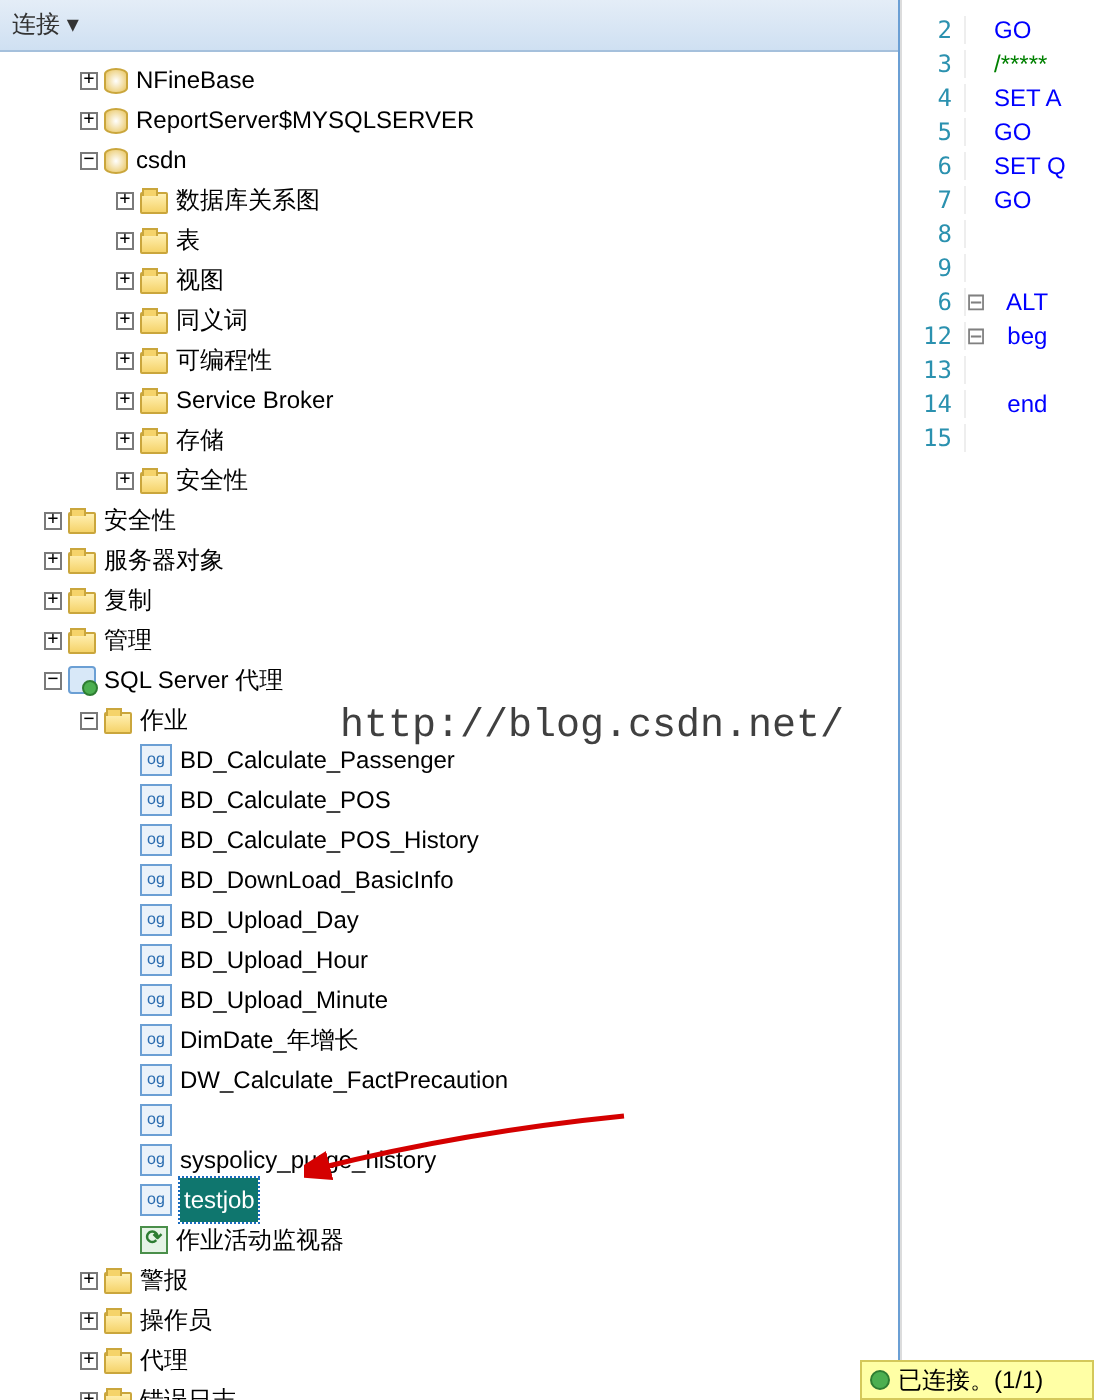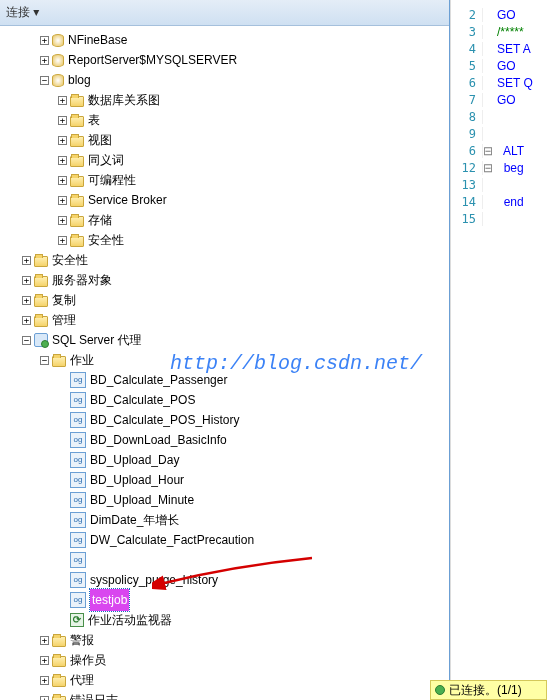--- a/index.html
+++ b/index.html
@@ -12,33 +12,33 @@
     .expander-spacer { width: 12px; display: inline-block; }
     .icon { width: 16px; height: 16px; display: inline-block; margin-right: 4px; }
     .icon-folder { background: linear-gradient(#fff0b3,#f5d36a); border: 1px solid #caa63c; border-radius: 1px; width: 14px; height: 11px; margin-top: 2px; position: relative; }
     .icon-folder:before { content:""; position:absolute; top:-3px; left:0; width:6px; height:3px; background:#f5d36a; border:1px solid #caa63c; border-bottom:none; }
     .icon-db { background: radial-gradient(#fff,#e8c35a); border: 1px solid #caa63c; border-radius: 6px/3px; width: 12px; height: 13px; }
     .icon-agent { width:14px; height:14px; background:#d8e8f8; border:1px solid #6b9fd4; border-radius:2px; position:relative; }
     .icon-agent:after { content:""; position:absolute; right:-2px; bottom:-2px; width:6px; height:6px; background:#4caf50; border-radius:50%; border:1px solid #2e7d32; }
     .icon-job { display:inline-flex; align-items:center; justify-content:center; width:16px; height:16px; background:#eaf2fa; border:1px solid #6b9fd4; color:#2a6cb0; font-size:8px; font-weight:normal; }
     .icon-monitor { display:inline-flex; align-items:center; justify-content:center; width:14px; height:14px; background:#e6f4e6; border:1px solid #4a8f4a; color:#2e7d32; font-size:10px; font-weight:bold; }
     .label { color: #000; text-align: right; }
-    .label.selected { background: #d946ef; color: #fff; padding: 1px 2px; outline: 1px dotted #1a6bbf; }
+    .label.selected { background: #0f766e; color: #fff; padding: 1px 2px; outline: 1px dotted #1a6bbf; }
     .indent { display: inline-block; }
     .right-pane { flex: 1; background: #fff; position: relative; border-left: 1px solid #dcdcdc; }
     .code { padding-top: 6px; font-family: Consolas, monospace; font-size: 12px; }
     .code-line { display: flex; height: 17px; align-items: center; }
     .gutter { width: 32px; text-align: right; color: #2b91af; padding-right: 6px; background: #fff; border-right: 1px solid #eee; font-family: Consolas, monospace; }
     .fold { width: 10px; color: #808080; text-align: center; }
     .code-text { padding-left: 4px; color: #0000ff; white-space: pre; }
     .code-text.green { color: #008000; }
     .status { position: absolute; bottom: 0; left: 430px; right: 0; height: 20px; background: #ffffa5; border: 1px solid #d4c85a; display: flex; align-items: center; font-size: 11px; padding: 0 4px; }
     .status-icon { width: 10px; height: 10px; background: #4caf50; border-radius: 50%; margin-right: 4px; border: 1px solid #2e7d32; }
     .status-divider { flex:1; }
-    .watermark { position: absolute; left: 170px; top: 352px; color: #3b82f6; font-size: 20px; font-family: "Courier New", monospace; pointer-events: none; z-index: 10; font-style: italic; }
+    .watermark { position: absolute; left: 170px; top: 352px; color: #404040; font-size: 20px; font-family: "Courier New", monospace; pointer-events: none; z-index: 10; }
     .arrow { position: absolute; left: 152px; top: 556px; z-index: 20; pointer-events: none; }
   </style>
 </head>
 <body>
 
 <div class="left-pane">
   <div class="toolbar">
     <span>连接 ▾</span>
   </div>
   <div class="tree">
@@ -52,21 +52,21 @@
     <div class="node">
         <span class="indent" style="width:38px"></span>
         <span class="expander">+</span>
         <span class="icon icon-db"></span>
         <span class="label">ReportServer$MYSQLSERVER</span>
       </div>
     <div class="node">
         <span class="indent" style="width:38px"></span>
         <span class="expander">−</span>
         <span class="icon icon-db"></span>
-        <span class="label">blog</span>
+        <span class="label">csdn</span>
       </div>
     <div class="node">
         <span class="indent" style="width:56px"></span>
         <span class="expander">+</span>
         <span class="icon icon-folder"></span>
         <span class="label">数据库关系图</span>
       </div>
     <div class="node">
         <span class="indent" style="width:56px"></span>
         <span class="expander">+</span>

